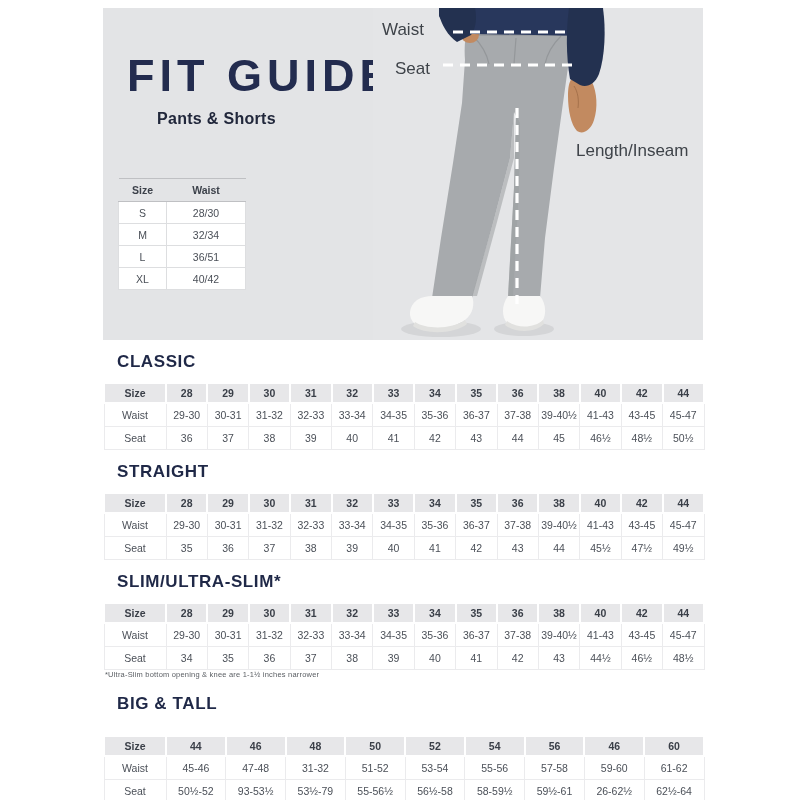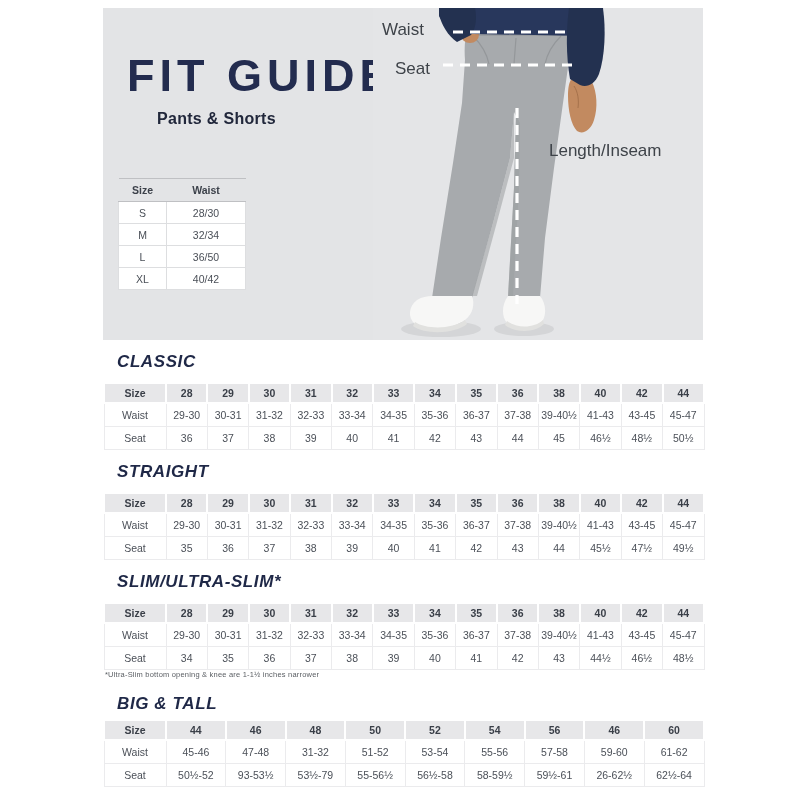--- a/index.html
+++ b/index.html
@@ -13,43 +13,43 @@
     position:absolute;left:16px;top:34px;margin:8px;
     font-size:45px;font-weight:bold;letter-spacing:5px;color:#232c4f;
   }
   .subtitle{
     position:absolute;left:18px;top:102px;
     font-size:16px;font-weight:bold;letter-spacing:.3px;color:#21273b;margin-left:36px;
   }
   .mlabel{position:absolute;font-size:17px;color:#3e4349;z-index:3;}
   .mlabel.waist{left:279px;top:12px;}
   .mlabel.seat{left:292px;top:51px;}
-  .mlabel.length{left:446px;top:133px;text-align:right;}
+  .mlabel.length{left:473px;top:133px;text-align:right;}
   .model{position:absolute;left:270px;top:0;width:330px;height:332px;z-index:2;}
   
   table.mini{
     position:absolute;left:15px;top:170px;width:128px;
     border-collapse:collapse;table-layout:fixed;font-size:10.5px;
   }
   table.mini thead td{
     background:transparent;border-top:1px solid #bfc0c3;border-bottom:1px solid #bfc0c3;
     font-weight:bold;color:#3c414a;height:22px;text-align:center;padding:0;
   }
   table.mini tbody td{
     background:#ffffff;border:1px solid #dddee0;color:#4a4f57;
     height:21px;text-align:center;padding:0;
   }
   table.mini .rowlabel{width:48px;}
   
   .fitsec{position:absolute;left:103px;width:602px;}
   .fitsec h2{
     margin:0 0 10px 0;padding-left:14px;
-    font-size:17px;font-weight:bold;letter-spacing:.6px;color:#1f2847;font-style:italic;
-  }
-  .fitsec.bt h2{margin-bottom:5px;}
+    font-size:17px;font-weight:bold;letter-spacing:.6px;color:#1f2847;
+  }
+  .fitsec.bt h2{margin-bottom:21px;}
   table.fit{border-collapse:collapse;table-layout:fixed;width:602px;font-size:10.5px;}
   table.fit thead td{
     background:#e7e7e9;border:2px solid #ffffff;font-weight:bold;color:#3a3f48;
     height:18px;text-align:center;padding:0;
   }
   table.fit tbody td{
     background:#ffffff;border:1px solid #ebebed;color:#4b5058;
     height:22px;text-align:center;padding:0;
   }
   table.fit .rowlabel{width:60px;}
@@ -75,21 +75,21 @@
           <tr>
             <td class="rowlabel">S</td>
             <td>28/30</td>
           </tr>
           <tr>
             <td class="rowlabel">M</td>
             <td>32/34</td>
           </tr>
           <tr>
             <td class="rowlabel">L</td>
-            <td>36/50</td>
+            <td>36/51</td>
           </tr>
           <tr>
             <td class="rowlabel">XL</td>
             <td>40/42</td>
           </tr>
         </tbody>
       </table>
 
     <svg class="model" viewBox="0 0 330 332" xmlns="http://www.w3.org/2000/svg" aria-hidden="true">
 

